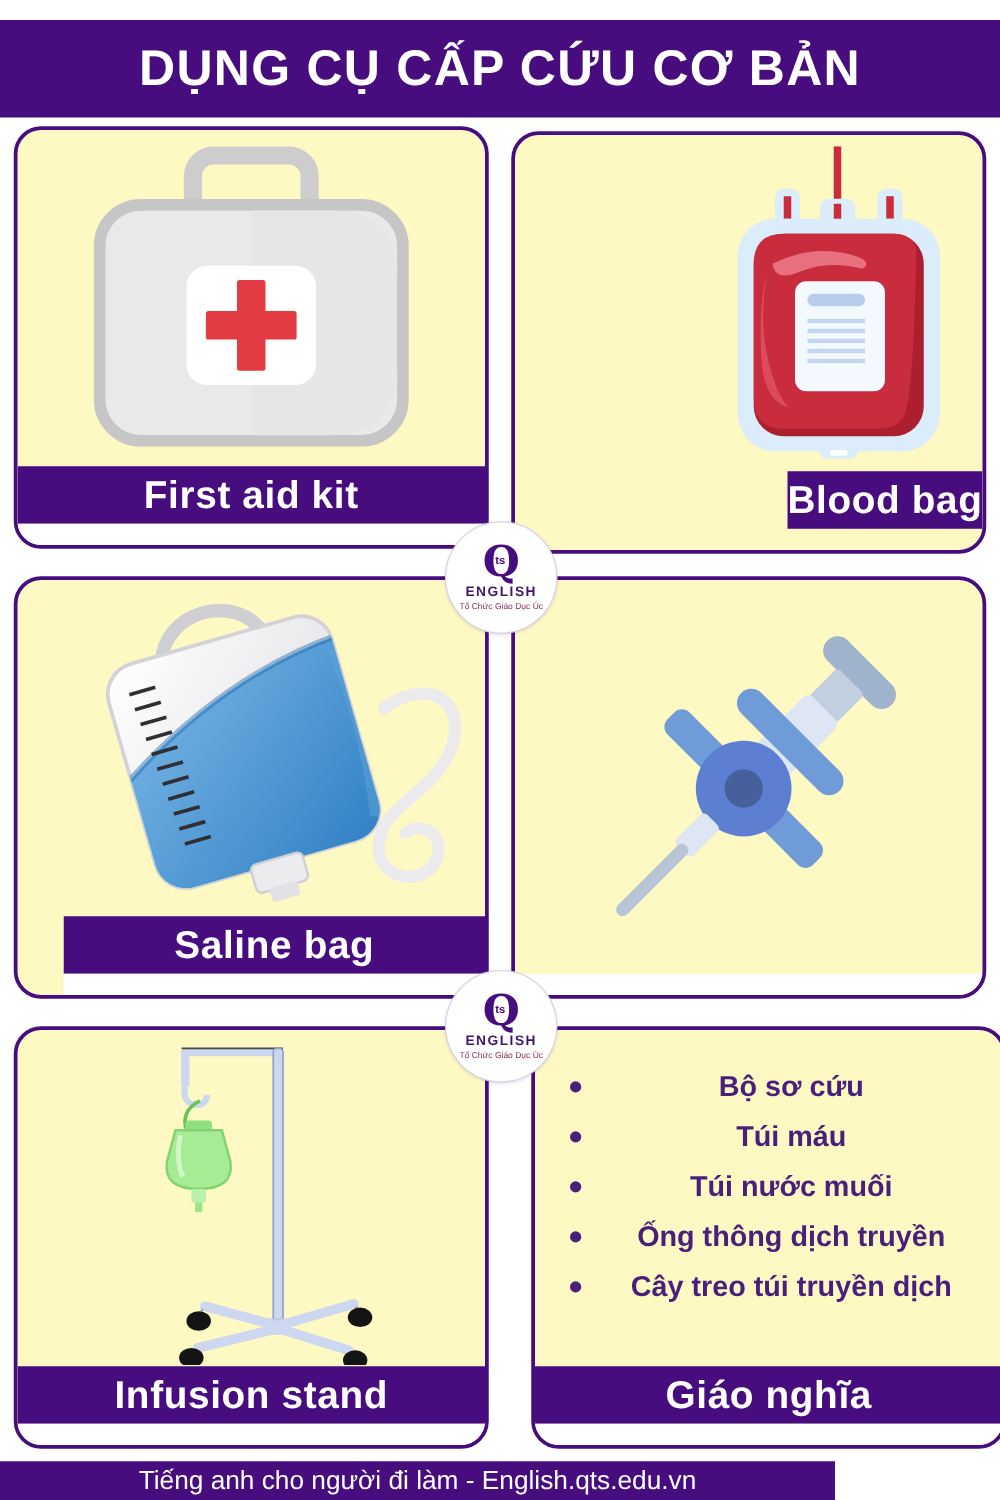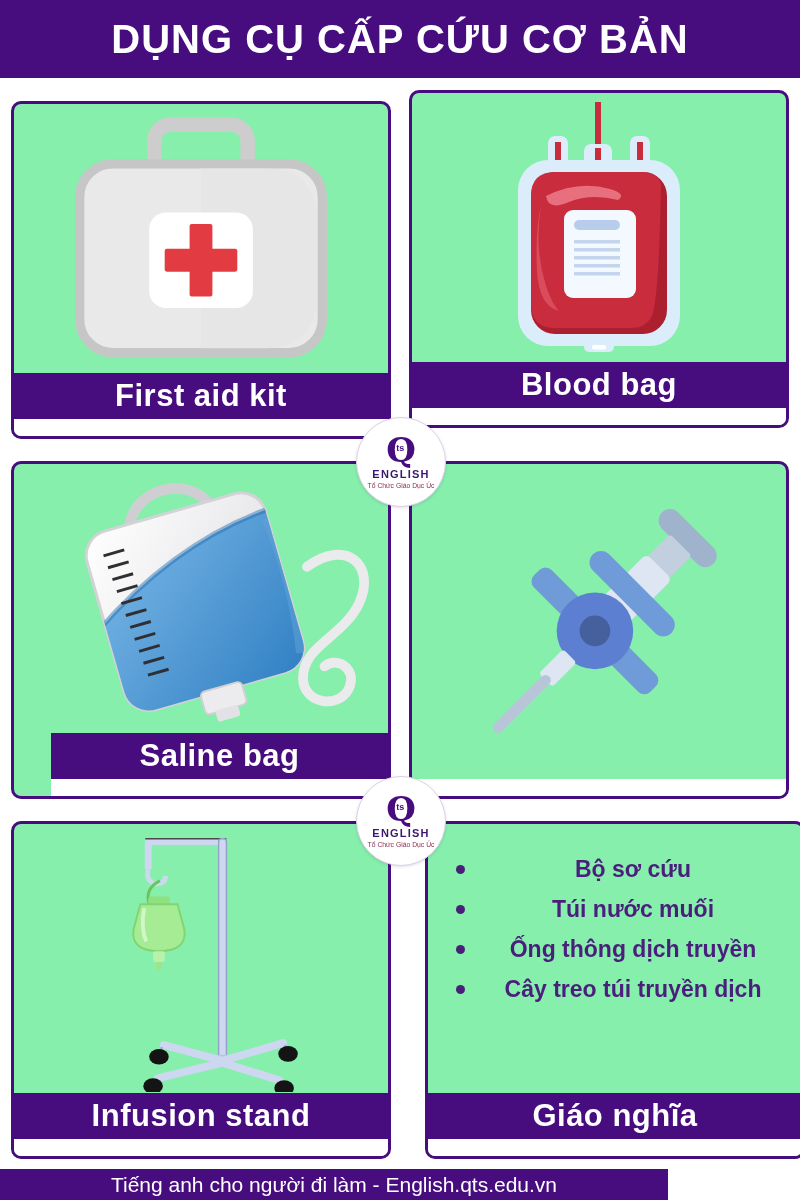--- a/index.html
+++ b/index.html
@@ -2,42 +2,42 @@
 <html style="--brand-purple: #470d7e; --text-purple: #4a1f7c; --cross-red: #e23b42; --blood-red: #c92c3c; --saline-blue: #2e7ec2; --cannula-blue: #6f9bd9; --bag-green: #a6ec94;"><head>
 <meta charset="utf-8">
 <style>
   html,body { margin:0; padding:0; }
   body {
     width:800px; height:1200px; position:relative; overflow:hidden;
     background:#ffffff;
     font-family:"Liberation Sans", sans-serif;
   }
   .header {
-    position:absolute; top:0; left:0; width:800px; height:78px;
+    position:absolute; top:16px; left:0; width:800px; height:78px;
     background:var(--brand-purple,#470d7e);
     display:flex; align-items:center; justify-content:center;
   }
   .header-title {
     color:#ffffff; font-size:40px; font-weight:bold; letter-spacing:1px;
   }
   .footer {
     position:absolute; left:0; bottom:0; width:668px; height:31px;
     background:var(--brand-purple,#470d7e);
     display:flex; align-items:center; justify-content:center;
   }
   .footer-text { color:#ffffff; font-size:21px; font-weight:500; }
 
   .card {
     position:absolute; width:380px; height:338px; box-sizing:border-box;
-    background:#86efac; border:3px solid var(--brand-purple,#470d7e);
-    border-radius:10px; overflow:hidden;
+    background:#fef9c3; border:3px solid var(--brand-purple,#470d7e);
+    border-radius:22px; overflow:hidden;
     display:flex; flex-direction:column;
   }
   #card-first-aid { left:11px;  top:101px; }
-  #card-blood     { left:409px; top:90px; }
+  #card-blood     { left:409px; top:105px;align-items:flex-end; }
   #card-saline    { left:11px;  top:461px;padding-left:37px; }
   #card-cannula   { left:409px; top:461px; }
   #card-stand     { left:11px;  top:821px; }
   #card-def       { left:425px; top:821px;text-align:center; }
 
   .card-body {
     flex:1 1 auto; display:flex; align-items:center; justify-content:center;
     overflow:hidden;
   }
   .card-body.top { align-items:flex-start; }
@@ -244,20 +244,21 @@
   <div class="card-band">
     <span class="card-band-label">Infusion stand</span>
   </div>
   <div class="card-foot"></div>
 </div>
 
 <div class="card" id="card-def">
   <div class="card-body top">
     <ul class="def-list">
       <li>Bộ sơ cứu</li>
+      <li>Túi máu</li>
       <li>Túi nước muối</li>
       <li>Ống thông dịch truyền</li>
       <li>Cây treo túi truyền dịch</li>
     </ul>
   </div>
   <div class="card-band">
     <span class="card-band-label">Giáo nghĩa</span>
   </div>
   <div class="card-foot"></div>
 </div>

